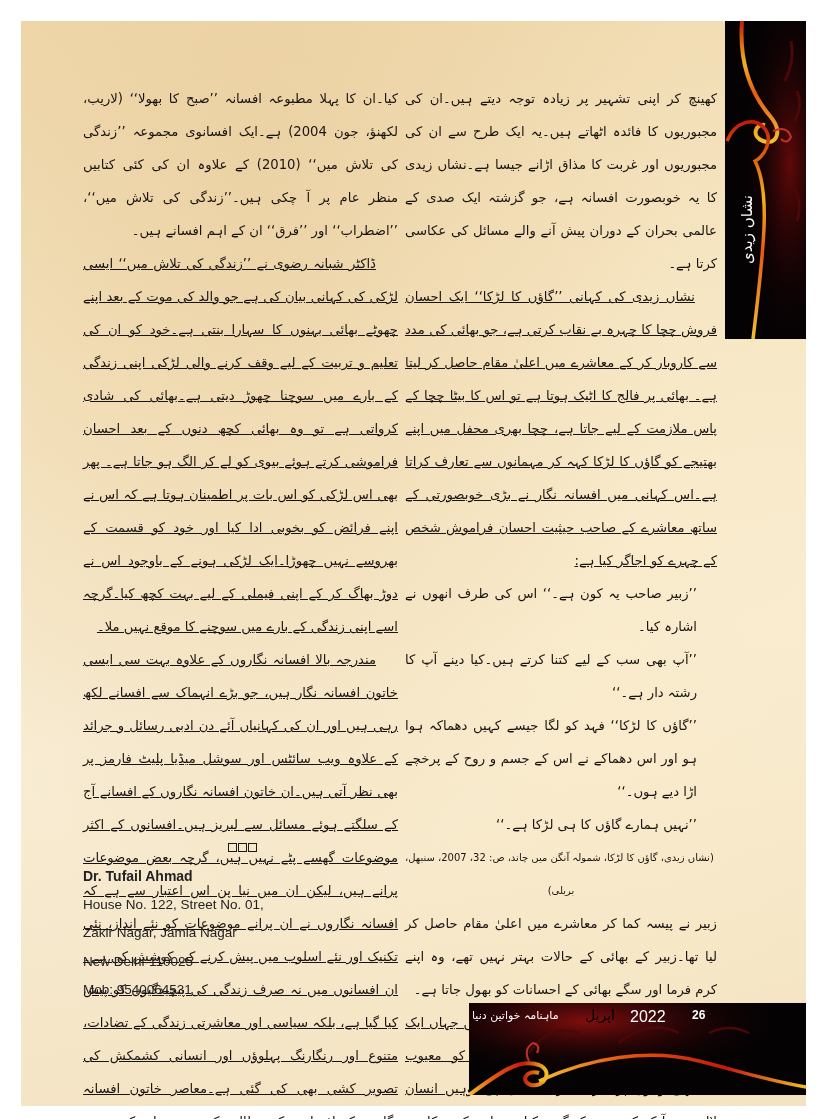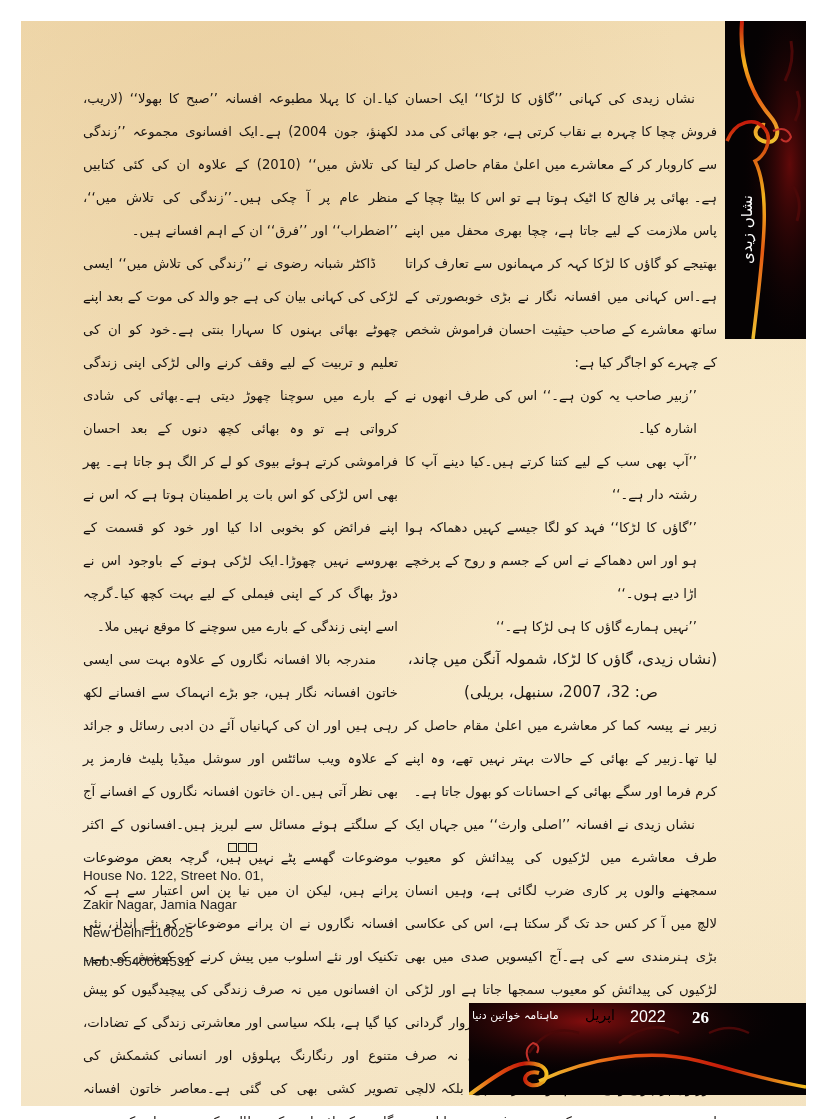--- a/index.html
+++ b/index.html
@@ -27,32 +27,32 @@
 
   
   .footer-band {
     position: absolute; left: 469px; top: 1003px; width: 337px; height: 92px;
     background: #050203; overflow: hidden;
   }
   .footer-band svg { position: absolute; left: 0; top: 0; }
   .footer-magazine { position: absolute; left: 472px; top: 1009px; color: #fff; font-size: 11px; direction: rtl; }
   .footer-month { position: absolute; left: 585px; top: 1007px; color: #000000; font-size: 14px; direction: rtl; }
   .footer-year { position: absolute; left: 630px; top: 1008px; color: #fff; font-size: 16px; font-weight: normal; font-family: "Liberation Sans", sans-serif; }
-  .footer-page { position: absolute; left: 692px; top: 1008px; color: #fff; font-size: 17px; font-weight: bold; font-family: Liberation Serif, serif; }
+  .footer-page { position: absolute; left: 692px; top: 1008px; color: #fff; font-size: 12px; font-weight: bold; font-family: Liberation Sans, sans-serif; }
 
   
   .column {
     position: absolute; direction: rtl; text-align: justify; color: #1a1410;
     font-family: "DejaVu Sans", sans-serif; font-size: 13.2px; line-height: 33px;
   }
   .col-right { left: 405px; top: 82px; width: 312px; }
   .col-left { left: 83px; top: 82px; width: 315px; }
   .column p { margin: 0; text-align-last: right; }
-  .column p.indent { text-indent: 22px; }
-  .column p.cite { font-size: 15px; text-align: right; text-align-last: center; }
+  .column p.indent { text-indent: 22px; text-decoration: underline; }
+  .column p.cite { font-size: 10px; text-align: left; text-align-last: center; }
   .column p.quote { padding-right: 20px; }
 
   .divider-boxes {
     position: absolute; left: 228px; top: 843px; display: flex; gap: 1px;
   }
   .divider-boxes span {
     display: inline-block; width: 9px; height: 9px; border: 1.6px solid #1a1a1a; box-sizing: border-box;
   }
 
   .address {
@@ -84,20 +84,21 @@
     <rect width="81" height="318" fill="url(#redglow)"></rect>
     <path d="M60 60 q10 -20 6 -40 M70 100 q8 -15 2 -30 M72 200 q6 -20 -4 -35" stroke="#4a0808" stroke-width="3" fill="none"></path>
     <path d="M17 0 C14 40, 24 70, 45 95 C58 110, 52 125, 38 120 C26 116, 30 102, 40 104" stroke="url(#gold)" stroke-width="4" fill="none"></path>
     <path d="M2 120 C10 100, 30 95, 40 108 C48 118, 40 135, 30 140 C45 170, 40 220, 28 318" stroke="url(#gold)" stroke-width="3.5" fill="none"></path>
     <path d="M48 110 q14 -6 18 6 q-4 8 -10 2" stroke="#c0302a" stroke-width="2" fill="none"></path>
   </svg>
 </div>
 <div class="side-title">نشاں زیدی</div>
 
 <div class="column col-right">
+  <p>کھینچ کر اپنی تشہیر پر زیادہ توجہ دیتے ہیں۔ان کی مجبوریوں کا فائدہ اٹھاتے ہیں۔یہ ایک طرح سے ان کی مجبوریوں اور غربت کا مذاق اڑانے جیسا ہے۔نشاں زیدی کا یہ خوبصورت افسانہ ہے، جو گزشتہ ایک صدی کے عالمی بحران کے دوران پیش آنے والے مسائل کی عکاسی کرتا ہے۔</p>
   <p class="indent">نشاں زیدی کی کہانی ’’گاؤں کا لڑکا‘‘ ایک احسان فروش چچا کا چہرہ بے نقاب کرتی ہے، جو بھائی کی مدد سے کاروبار کر کے معاشرے میں اعلیٰ مقام حاصل کر لیتا ہے۔ بھائی پر فالج کا اٹیک ہوتا ہے تو اس کا بیٹا چچا کے پاس ملازمت کے لیے جاتا ہے، چچا بھری محفل میں اپنے بھتیجے کو گاؤں کا لڑکا کہہ کر مہمانوں سے تعارف کراتا ہے۔اس کہانی میں افسانہ نگار نے بڑی خوبصورتی کے ساتھ معاشرے کے صاحب حیثیت احسان فراموش شخص کے چہرے کو اجاگر کیا ہے:</p>
   <p class="quote">’’زبیر صاحب یہ کون ہے۔‘‘ اس کی طرف انھوں نے اشارہ کیا۔</p>
   <p class="quote">’’آپ بھی سب کے لیے کتنا کرتے ہیں۔کیا دینے آپ کا رشتہ دار ہے۔‘‘</p>
   <p class="quote">’’گاؤں کا لڑکا‘‘ فہد کو لگا جیسے کہیں دھماکہ ہوا ہو اور اس دھماکے نے اس کے جسم و روح کے پرخچے اڑا دیے ہوں۔‘‘</p>
   <p class="quote">’’نہیں ہمارے گاؤں کا ہی لڑکا ہے۔‘‘</p>
   <p class="cite">(نشاں زیدی، گاؤں کا لڑکا، شمولہ آنگن میں چاند، ص: 32، 2007، سنبھل، بریلی)</p>
   <p>زبیر نے پیسہ کما کر معاشرے میں اعلیٰ مقام حاصل کر لیا تھا۔زبیر کے بھائی کے حالات بہتر نہیں تھے، وہ اپنے کرم فرما اور سگے بھائی کے احسانات کو بھول جاتا ہے۔</p>
   <p class="indent">نشاں زیدی نے افسانہ ’’اصلی وارث‘‘ میں جہاں ایک طرف معاشرے میں لڑکیوں کی پیدائش کو معیوب سمجھنے والوں پر کاری ضرب لگائی ہے، وہیں انسان لالچ میں آ کر کس حد تک گر سکتا ہے، اس کی عکاسی بڑی ہنرمندی سے کی ہے۔آج اکیسویں صدی میں بھی لڑکیوں کی پیدائش کو معیوب سمجھا جاتا ہے اور لڑکی کو جنم دینے والی ماں اس ’جرم‘ کی قصوروار گردانی جاتی ہے۔نشاں زیدی نے اس کہانی میں نہ صرف عورتوں پر ہونے والے مظالم کو اجاگر کیا ہے، بلکہ لالچی اور مردہ ضمیر عورتوں کو بھی ہدفِ تنقید بنایا ہے۔نشاں زیدی نے جانب داری سے گریز کرتے ہوئے اعتدال سے کام لیا ہے۔</p>
 
 </div>
@@ -108,20 +109,21 @@
   <p class="indent">مندرجہ بالا افسانہ نگاروں کے علاوہ بہت سی ایسی خاتون افسانہ نگار ہیں، جو بڑے انہماک سے افسانے لکھ رہی ہیں اور ان کی کہانیاں آئے دن ادبی رسائل و جرائد کے علاوہ ویب سائٹس اور سوشل میڈیا پلیٹ فارمز پر بھی نظر آتی ہیں۔ان خاتون افسانہ نگاروں کے افسانے آج کے سلگتے ہوئے مسائل سے لبریز ہیں۔افسانوں کے اکثر موضوعات گھسے پٹے نہیں ہیں، گرچہ بعض موضوعات پرانے ہیں، لیکن ان میں نیا پن اس اعتبار سے ہے کہ افسانہ نگاروں نے ان پرانے موضوعات کو نئے انداز، نئی تکنیک اور نئے اسلوب میں پیش کرنے کی کوشش کی ہے۔ان افسانوں میں نہ صرف زندگی کی پیچیدگیوں کو پیش کیا گیا ہے، بلکہ سیاسی اور معاشرتی زندگی کے تضادات، متنوع اور رنگارنگ پہلوؤں اور انسانی کشمکش کی تصویر کشی بھی کی گئی ہے۔معاصر خاتون افسانہ نگاروں کے افسانوں کے مطالعہ کے بعد یہ بات کہنے میں کوئی تردد نہیں ہے کہ وہ موجودہ سماجی صورتحال سے پورے طور پر جڑے ہوئے ہیں اور وقت اور حالات کے تقاضے کے مطابق کہانیاں ظہور پذیر ہو رہی ہیں۔</p>
 </div>
 
 <div class="divider-boxes">
   <span></span>
   <span></span>
   <span></span>
 </div>
 
 <div class="address">
+  <div class="name">Dr. Tufail  Ahmad</div>
   <div>House No. 122, Street No. 01,</div>
   <div>Zakir Nagar, Jamia Nagar</div>
   <div>New Delhi-110025</div>
   <div>Mob: 9540064531</div>
 </div>
 
 <div class="footer-band">
   <svg width="337" height="92" viewBox="0 0 337 92">
     <defs>
       <linearGradient id="gold2" x1="0" y1="0" x2="1" y2="0">

